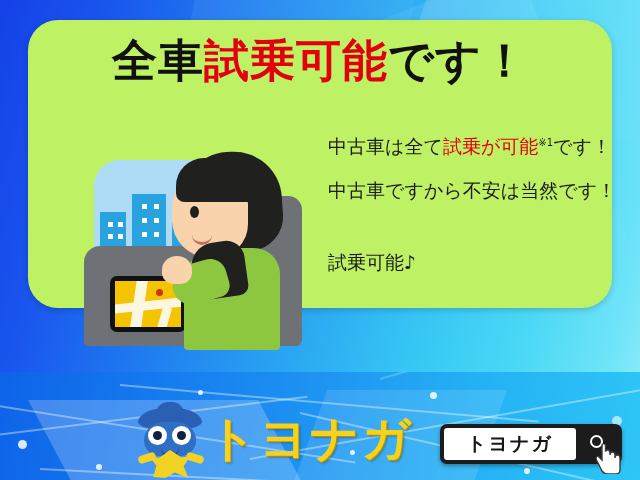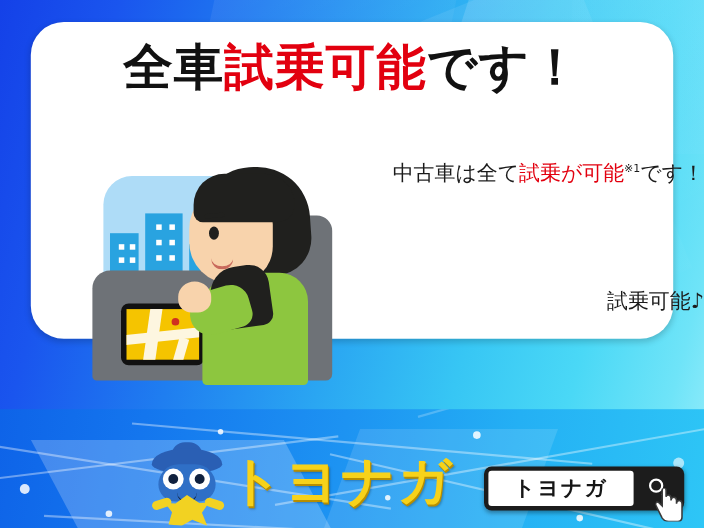--- a/index.html
+++ b/index.html
@@ -58,21 +58,21 @@
   .d2{left:96px;top:92px;width:6px;height:6px;}
   .d3{left:430px;top:20px;width:7px;height:7px;}
   .d4{left:612px;top:44px;width:10px;height:10px;background:rgba(255,255,255,.6);}
   .d5{left:524px;top:96px;width:6px;height:6px;}
   .d6{left:198px;top:18px;width:5px;height:5px;}
   .d7{left:350px;top:78px;width:5px;height:5px;}
 
   
   .card{
     position:absolute;left:28px;top:20px;width:584px;height:288px;
-    background:#ffffff;border-radius:30px;
+    background:#bef264;border-radius:30px;
     box-shadow:0 2px 6px rgba(0,0,0,.18);
   }
 
   
   .title{
     position:absolute;left:0;right:0;top:18px;
     text-align:center;
     font-family:"DejaVu Sans","Liberation Sans",sans-serif;
     font-size:45px;font-weight:bold;letter-spacing:1px;
     color:#111111;white-space:nowrap;line-height:1;
@@ -137,21 +137,21 @@
     position:absolute;left:82px;top:106px;width:30px;height:28px;
     background:#f8d3ac;border-radius:50% 50% 40% 40%;
   }
 
   
   .body-text{
     position:absolute;left:300px;top:112px;width:312px;
     font-family:"DejaVu Sans","Liberation Sans",sans-serif;
     color:#1b1b1b;
   }
-  .p{font-size:19px;line-height:1.48;margin:12px 0 16px 0;white-space:nowrap;text-align:right;}
+  .p{font-size:19px;line-height:1.48;margin:0 0 16px 0;white-space:nowrap;}
   .p .hi{color:#e2000f;}
   .sup{font-size:10px;vertical-align:super;color:#1b1b1b;}
   .notes{margin-top:22px;}
   .note{font-size:13px;line-height:1.6;color:#1b1b1b;white-space:nowrap;}
   .note .mk{display:inline-block;width:30px;}
 
   
   .mascot{position:absolute;left:138px;top:406px;width:64px;height:72px;}
   .m-hat{
     position:absolute;left:0;top:2px;width:64px;height:22px;
@@ -296,21 +296,21 @@
       <div class="ill-shirt"></div>
       <div class="ill-arm"></div>
       <div class="ill-hand"></div>
     </div>
 
     <div class="body-text">
 
       <p class="p"><span>中古車は全て</span><span class="hi">試乗が可能</span><span class="sup">※1</span><span>です！</span></p>
 
       <p class="p">
-        <br>
+        <span>中古車ですから不安は当然です！</span><br>
       </p>
 
       <p class="p">
         <br>
         <span>試乗可能♪</span>
       </p>
 
     </div>
   </div>
 

